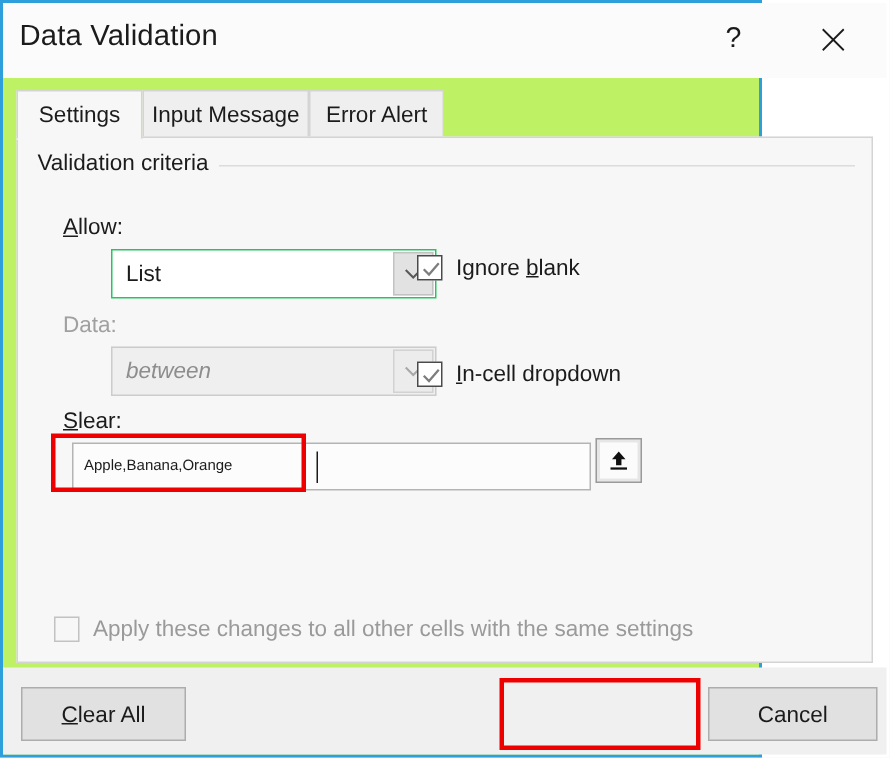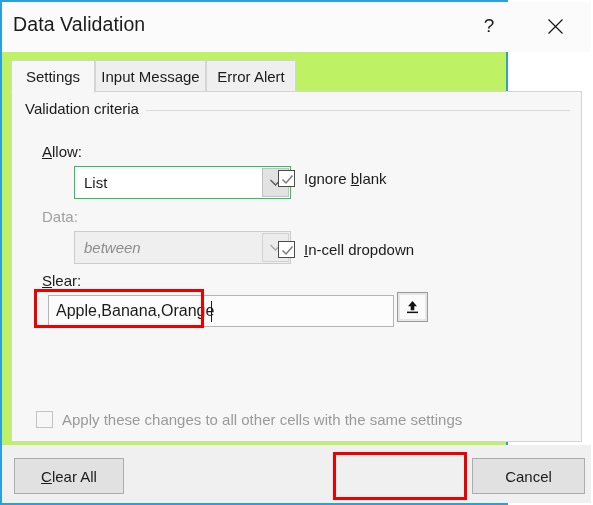--- a/index.html
+++ b/index.html
@@ -228,21 +228,21 @@
     box-sizing: border-box;
     border: 1px solid #b4b4b4;
     background: #fcfcfc;
   }
   #source-value {
     position: absolute;
     left: 7px;
     top: 0;
     height: 30px;
     line-height: 30px;
-    font-size: 16px;
+    font-size: 10px;
     color: #1b1b1b;
     white-space: nowrap;
   }
   #source-caret {
     position: absolute;
     left: 162px;
     top: 5px;
     width: 1px;
     height: 21px;
     background: #1b1b1b;

